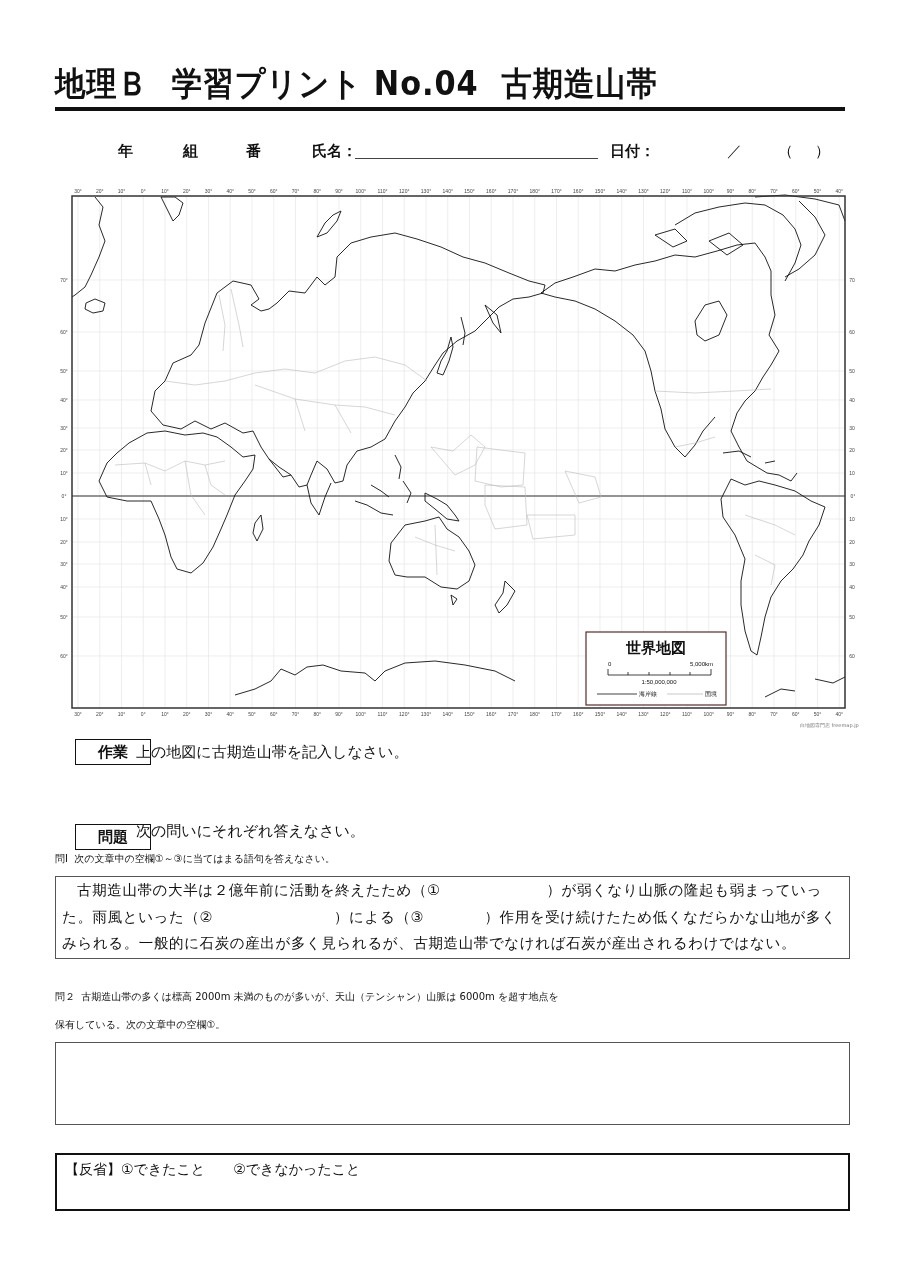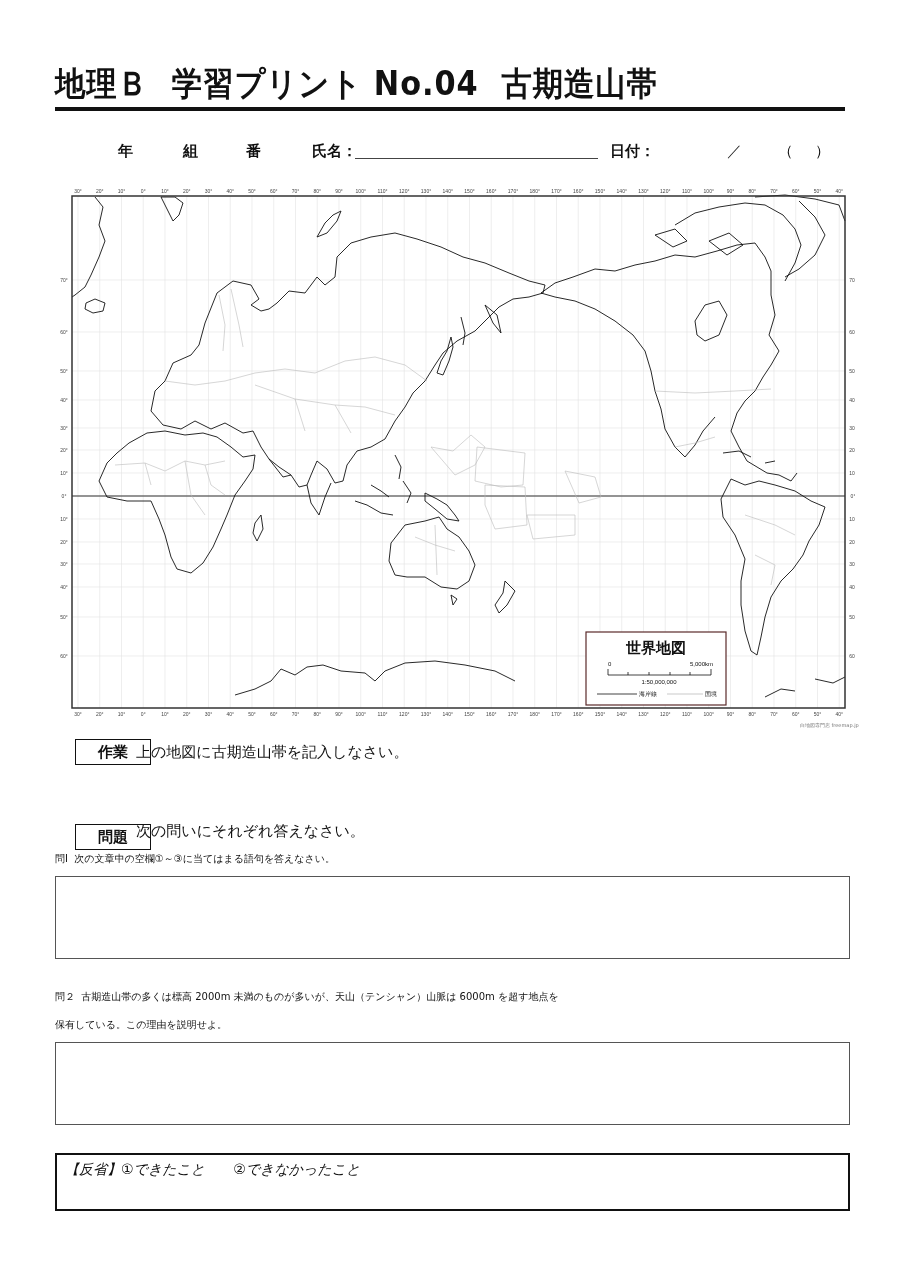--- a/index.html
+++ b/index.html
@@ -12,21 +12,21 @@
   .name-line { position: absolute; left: 355px; top: 158px; width: 243px; height: 1px; background: #444; }
   .map-wrap { position: absolute; left: 55px; top: 185px; width: 800px; height: 550px; text-decoration: underline; }
   .map-credit { position: absolute; left: 800px; top: 722px; font-size: 5px; color: #777; }
   .tag-box { position: absolute; left: 55px; width: 76px; height: 26px; border: 1.5px solid #111;
              font-size: 15px; font-weight: bold; display: flex; align-items: center; justify-content: center; box-sizing: border-box; margin-left: 20px; }
   .tag-text { position: absolute; left: 136px; font-size: 15px; }
   .q-label { position: absolute; left: 55px; font-size: 10px; white-space: pre; }
   .q1-box { position: absolute; left: 55px; top: 876px; width: 795px; height: 83px; border: 1px solid #555; box-sizing: border-box; }
   .q1-line { position: absolute; left: 6px; font-size: 14.5px; white-space: pre; letter-spacing: 0.6px; }
   .answer-box { position: absolute; left: 55px; top: 1042px; width: 795px; height: 83px; border: 1px solid #555; box-sizing: border-box; }
-  .reflect-box { position: absolute; left: 55px; top: 1153px; width: 795px; height: 58px; border: 2px solid #111; box-sizing: border-box; font-style: italic; }
+  .reflect-box { position: absolute; left: 55px; top: 1153px; width: 795px; height: 58px; border: 2px solid #111; box-sizing: border-box; }
   .reflect-text { position: absolute; left: 8px; top: 6px; font-size: 14px; white-space: pre; }
 </style>
 </head>
 <body>
 
 <div class="title">地理Ｂ  学習プリント No.04  古期造山帯</div>
 <div class="title-rule"></div>
 
 <span class="info-row" style="left:118px">年</span>
 <span class="info-row" style="left:183px">組</span>
@@ -277,21 +277,24 @@
 <div class="map-credit">白地図専門店 freemap.jp</div>
 
 <div class="tag-box" style="top:739px">作業</div>
 <div class="tag-text" style="top:743px">上の地図に古期造山帯を記入しなさい。</div>
 
 <div class="tag-box" style="top:824px">問題</div>
 <div class="tag-text" style="top:822px">次の問いにそれぞれ答えなさい。</div>
 
 <div class="q-label" style="top:852px">問Ⅰ  次の文章中の空欄①～③に当てはまる語句を答えなさい。</div>
 <div class="q1-box">
+  <div class="q1-line" style="top:4px">　古期造山帯の大半は２億年前に活動を終えたため（①　　　　　　　）が弱くなり山脈の隆起も弱まっていっ</div>
+  <div class="q1-line" style="top:31px">た。雨風といった（②　　　　　　　　）による（③　　　　）作用を受け続けたため低くなだらかな山地が多く</div>
+  <div class="q1-line" style="top:57px">みられる。一般的に石炭の産出が多く見られるが、古期造山帯でなければ石炭が産出されるわけではない。</div>
 </div>
 
 <div class="q-label" style="top:990px">問２  古期造山帯の多くは標高 2000m 未満のものが多いが、天山（テンシャン）山脈は 6000m を超す地点を</div>
-<div class="q-label" style="top:1018px">保有している。この理由を説明せよ。</div>
+<div class="q-label" style="top:1018px">保有している。次の文章中の空欄①。</div>
 <div class="answer-box"></div>
 
 <div class="reflect-box">
   <div class="reflect-text">【反省】①できたこと　　②できなかったこと</div>
 </div>
 
 </body></html>

